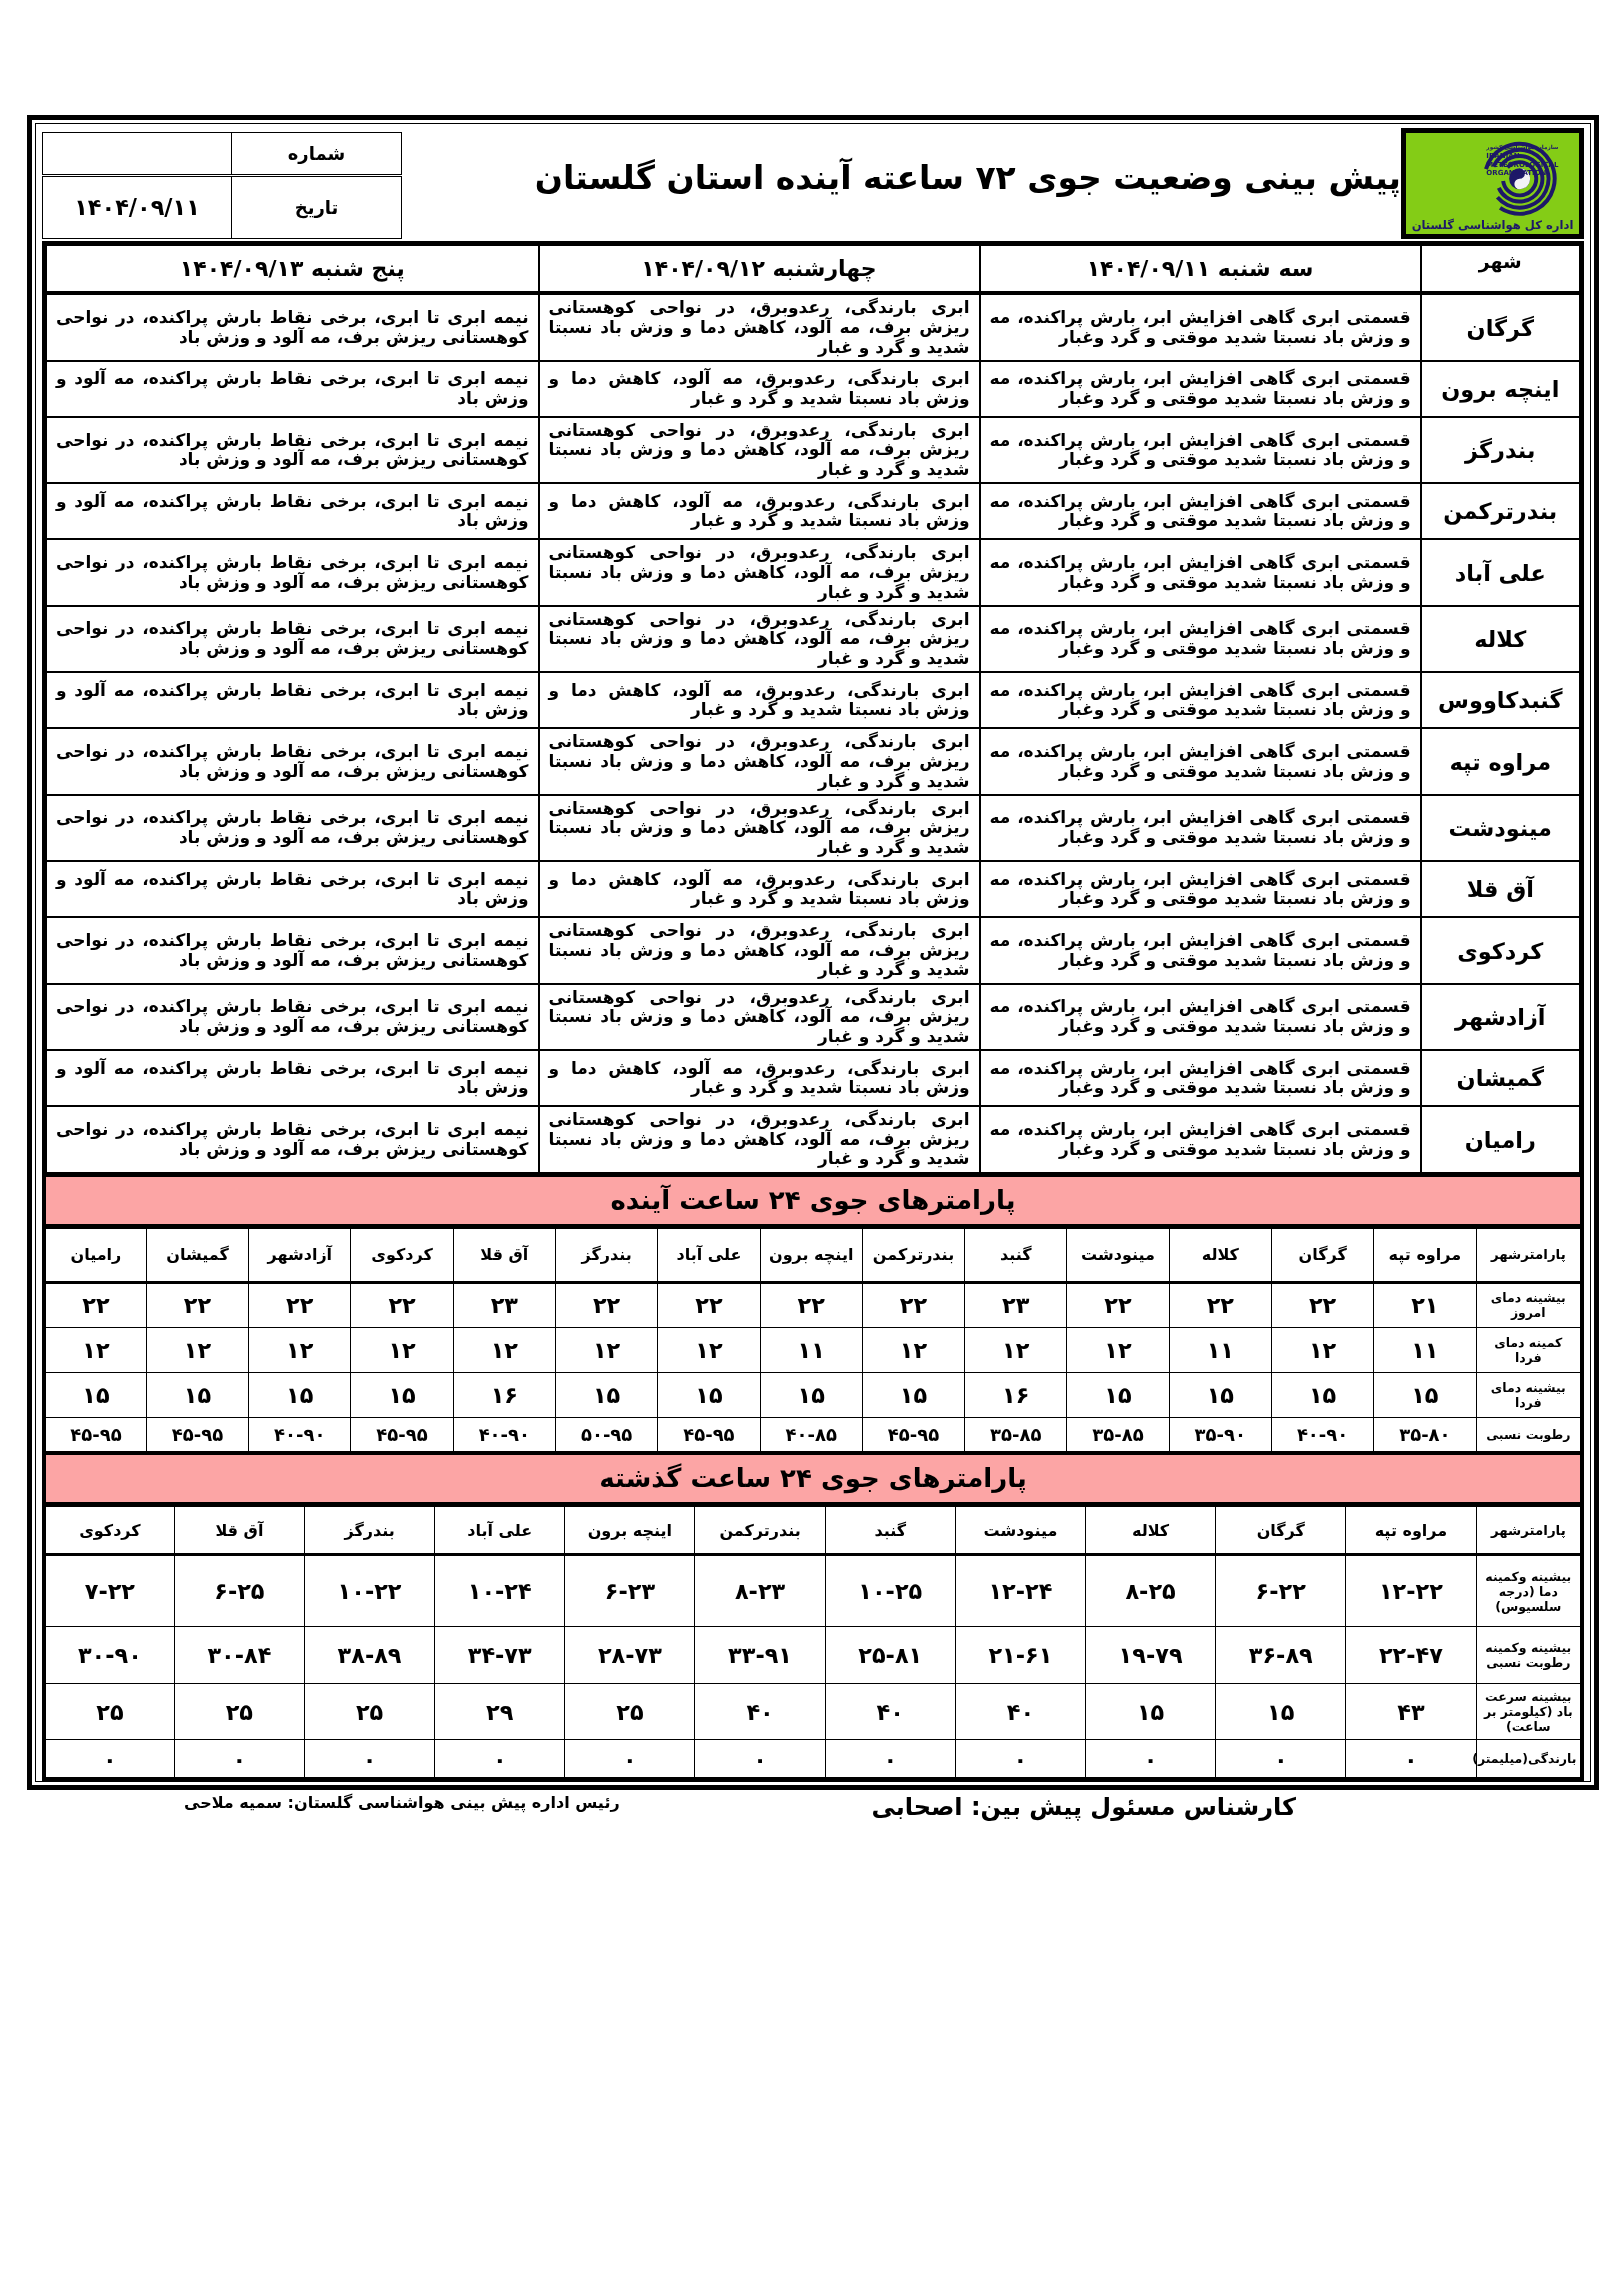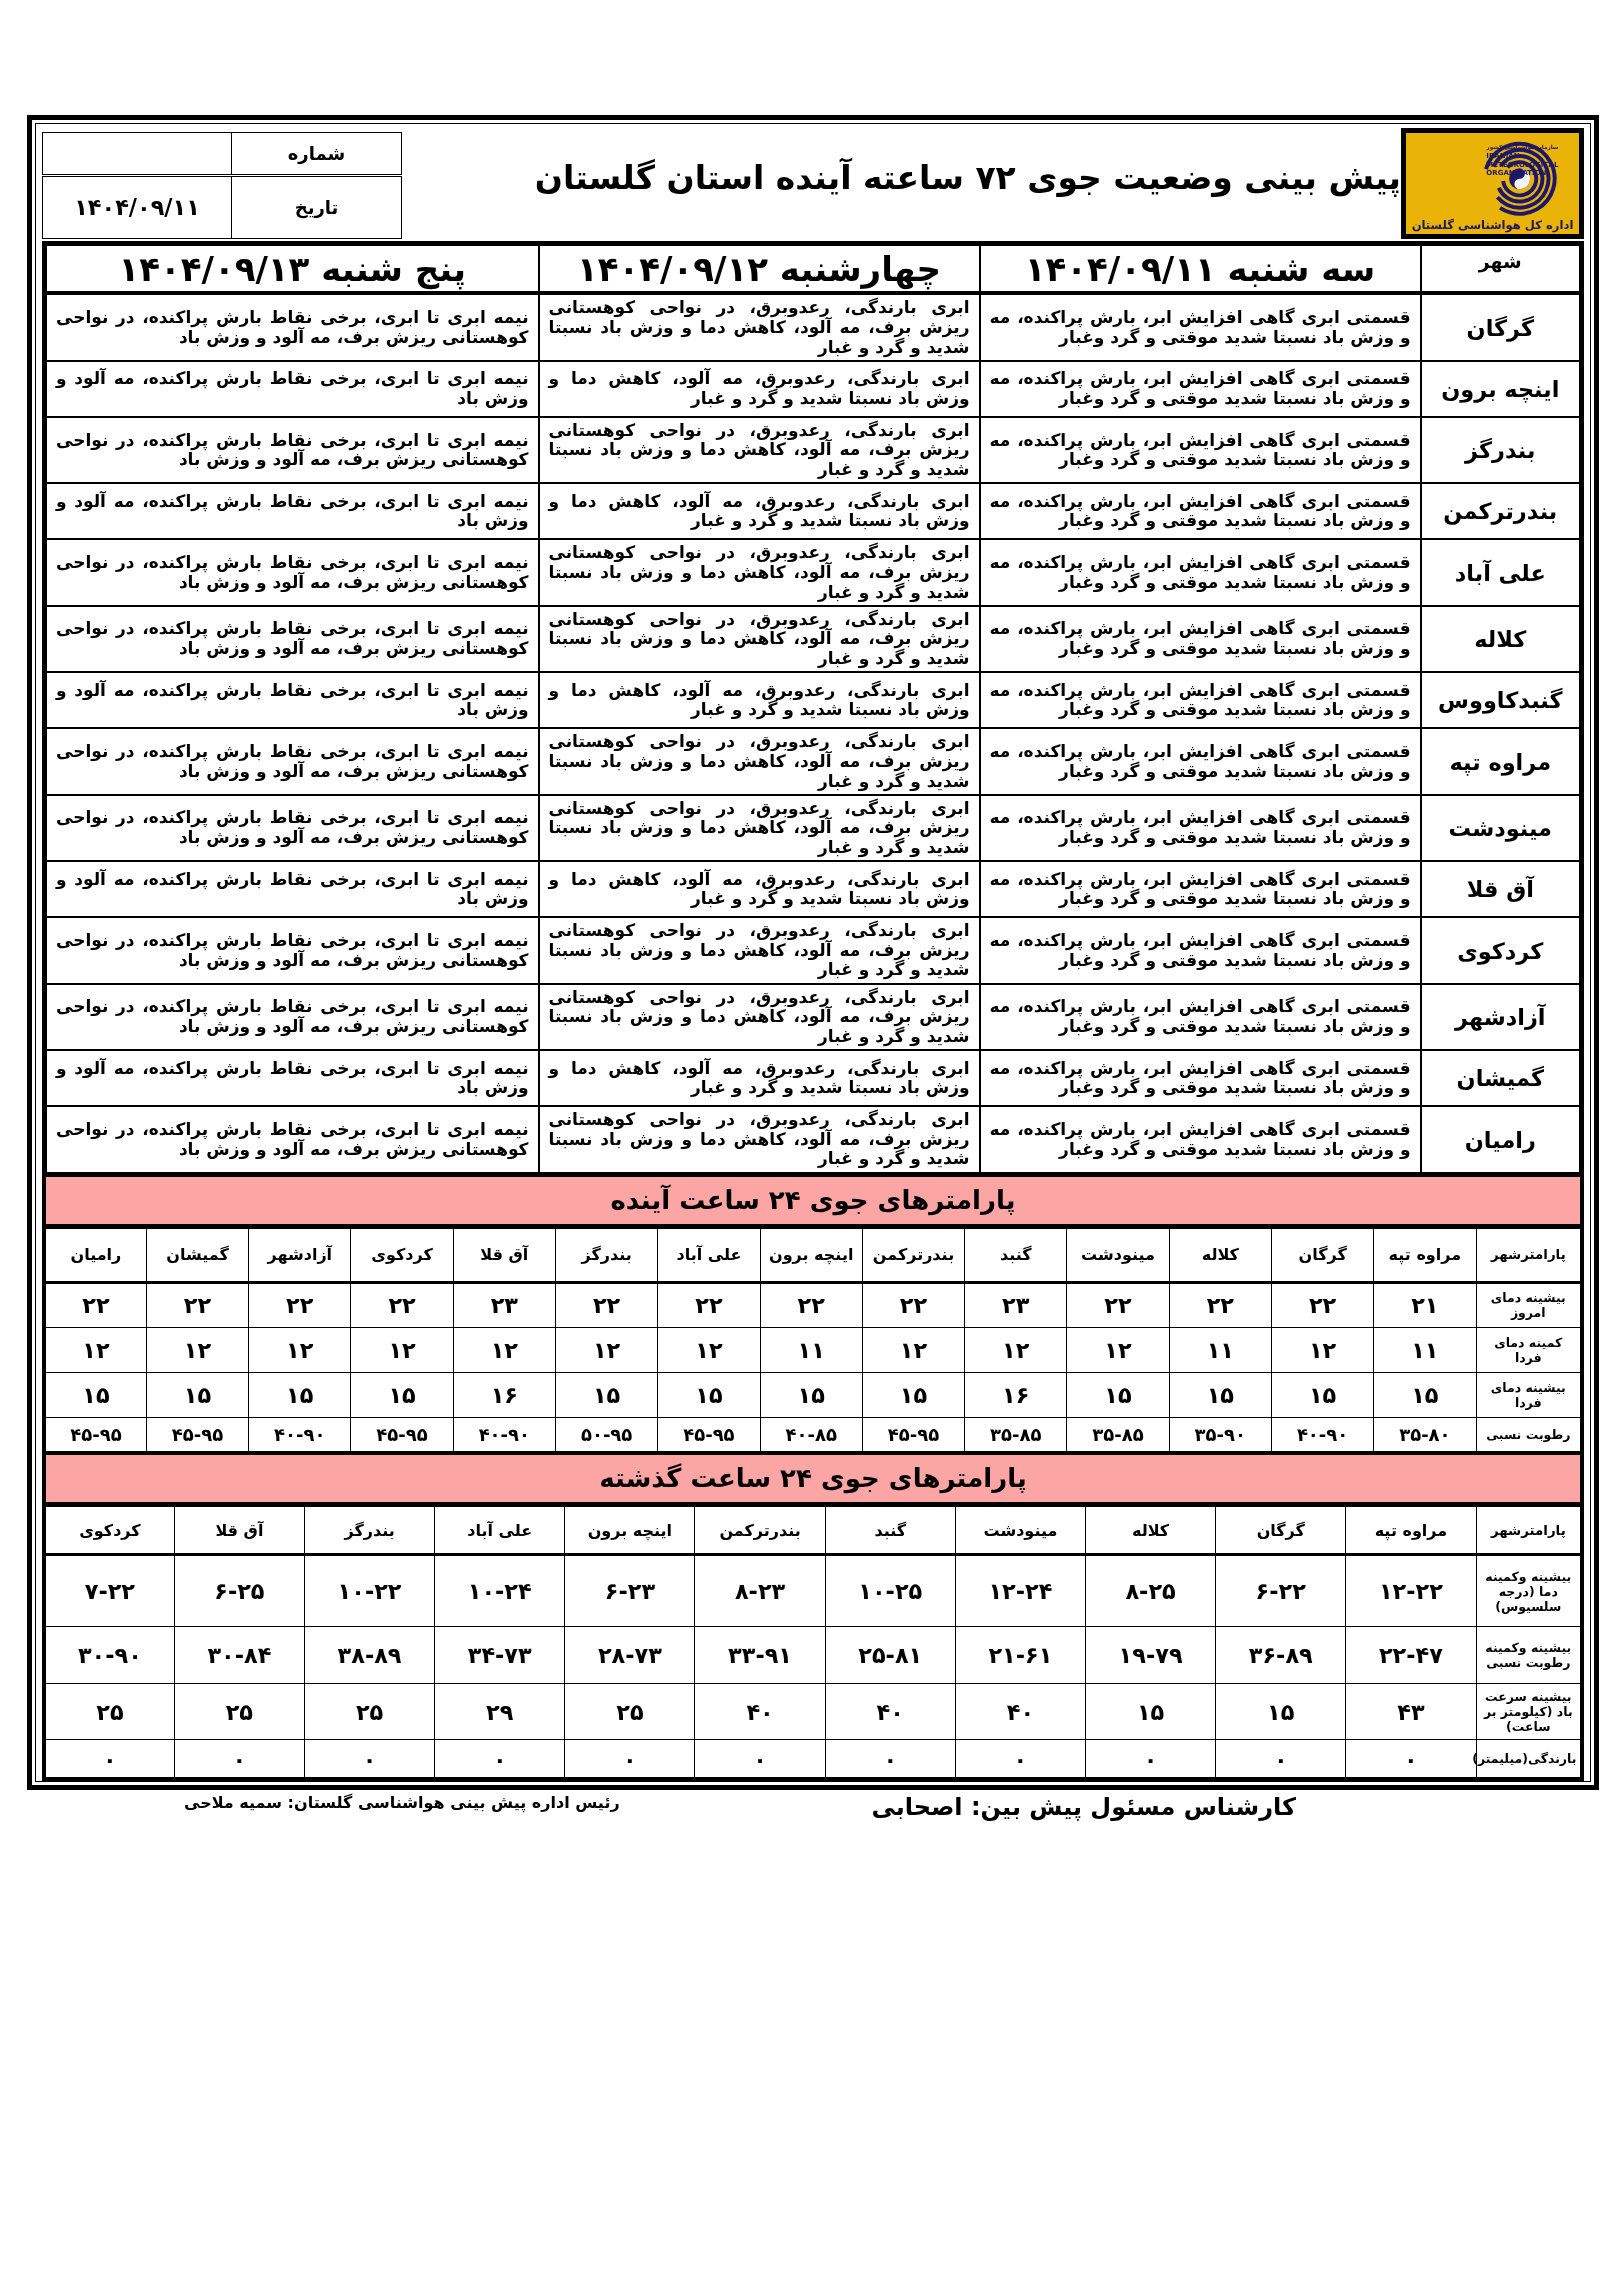--- a/index.html
+++ b/index.html
@@ -6,35 +6,35 @@
   html,body { background:#ffffff; }
   body { font-family:"DejaVu Sans", sans-serif; font-weight:bold; color:#000; }
   .page { position:relative; width:1621px; height:2293px; background:#fff; overflow:hidden; }
 
   
   .frame { position:absolute; left:27px; top:115px; width:1572px; border:5.4px solid #000; padding:2.7px; background:#fff; }
   .frame-inner { border:1.8px solid #000; padding:4.5px 6.3px 0 6.3px; background:#fff; }
 
   
   .header-row { display:flex; flex-direction:row; align-items:stretch; height:111px; margin-bottom:1.8px; }
-  .logo-box { width:183px; border:5.4px solid #000; background:#eab308; display:flex; flex-direction:column; align-items:center; justify-content:space-between; padding:1.8px 1.8px 2.7px 1.8px; }
+  .logo-box { width:183px; border:5.4px solid #000; background:#84cc16; display:flex; flex-direction:column; align-items:center; justify-content:space-between; padding:1.8px 1.8px 2.7px 1.8px; }
   .logo-caption { font-size:11.6px; color:#1d1868; white-space:nowrap; line-height:12.5px; }
   .title-area { flex:1; display:flex; align-items:center; justify-content:flex-start; }
   .doc-title { font-size:33px; letter-spacing:0; padding-bottom:12.5px; }
   .meta { width:360px; border-collapse:collapse; table-layout:fixed; align-self:flex-start; margin-top:3.6px; }
   .meta td { border:1.8px solid #000; text-align:center; vertical-align:middle;margin-top:15px; }
   .meta tr:first-child td { height:43px; border-bottom:3.6px double #000; }
   .meta tr:last-child td { height:63px; }
   .meta .m-label { width:170px; font-size:18px; }
   .meta .m-value { font-size:22.4px; }
 
   
   table.fc { width:100%; border-collapse:collapse; table-layout:fixed; border:5.4px solid #000; }
   table.fc td { border:2.7px solid #000; vertical-align:middle; background:#fff; }
-  table.fc thead td { height:50px; text-align:center; font-size:34px; border-bottom:4.5px solid #000; }
+  table.fc thead td { height:50px; text-align:center; font-size:22px; border-bottom:4.5px solid #000; }
   table.fc thead td.city-h { font-size:19px; vertical-align:top; text-align:center; padding-top:3.6px; }
   table.fc td.city { text-align:center; font-size:22.4px; letter-spacing:0.9px; }
   table.fc td.cell { font-size:17px; line-height:19.7px; text-align:justify; padding:2.7px 9px; height:56px; }
 
   
   .params-title { border:4.5px solid #000; border-top:none; text-align:center; font-size:26px; padding:8px 0 9px 0; background:#fca5a5; }
   table.params { width:100%; border-collapse:collapse; table-layout:fixed; border:4.5px solid #000; border-top:none; background:#fff; }
   table.params td { border:1.8px solid #000; text-align:center; vertical-align:middle; }
   table.params thead td { font-size:16px; height:56px; border-bottom:3.6px solid #000; }
   table.params thead td.corner { font-size:13.4px; }

